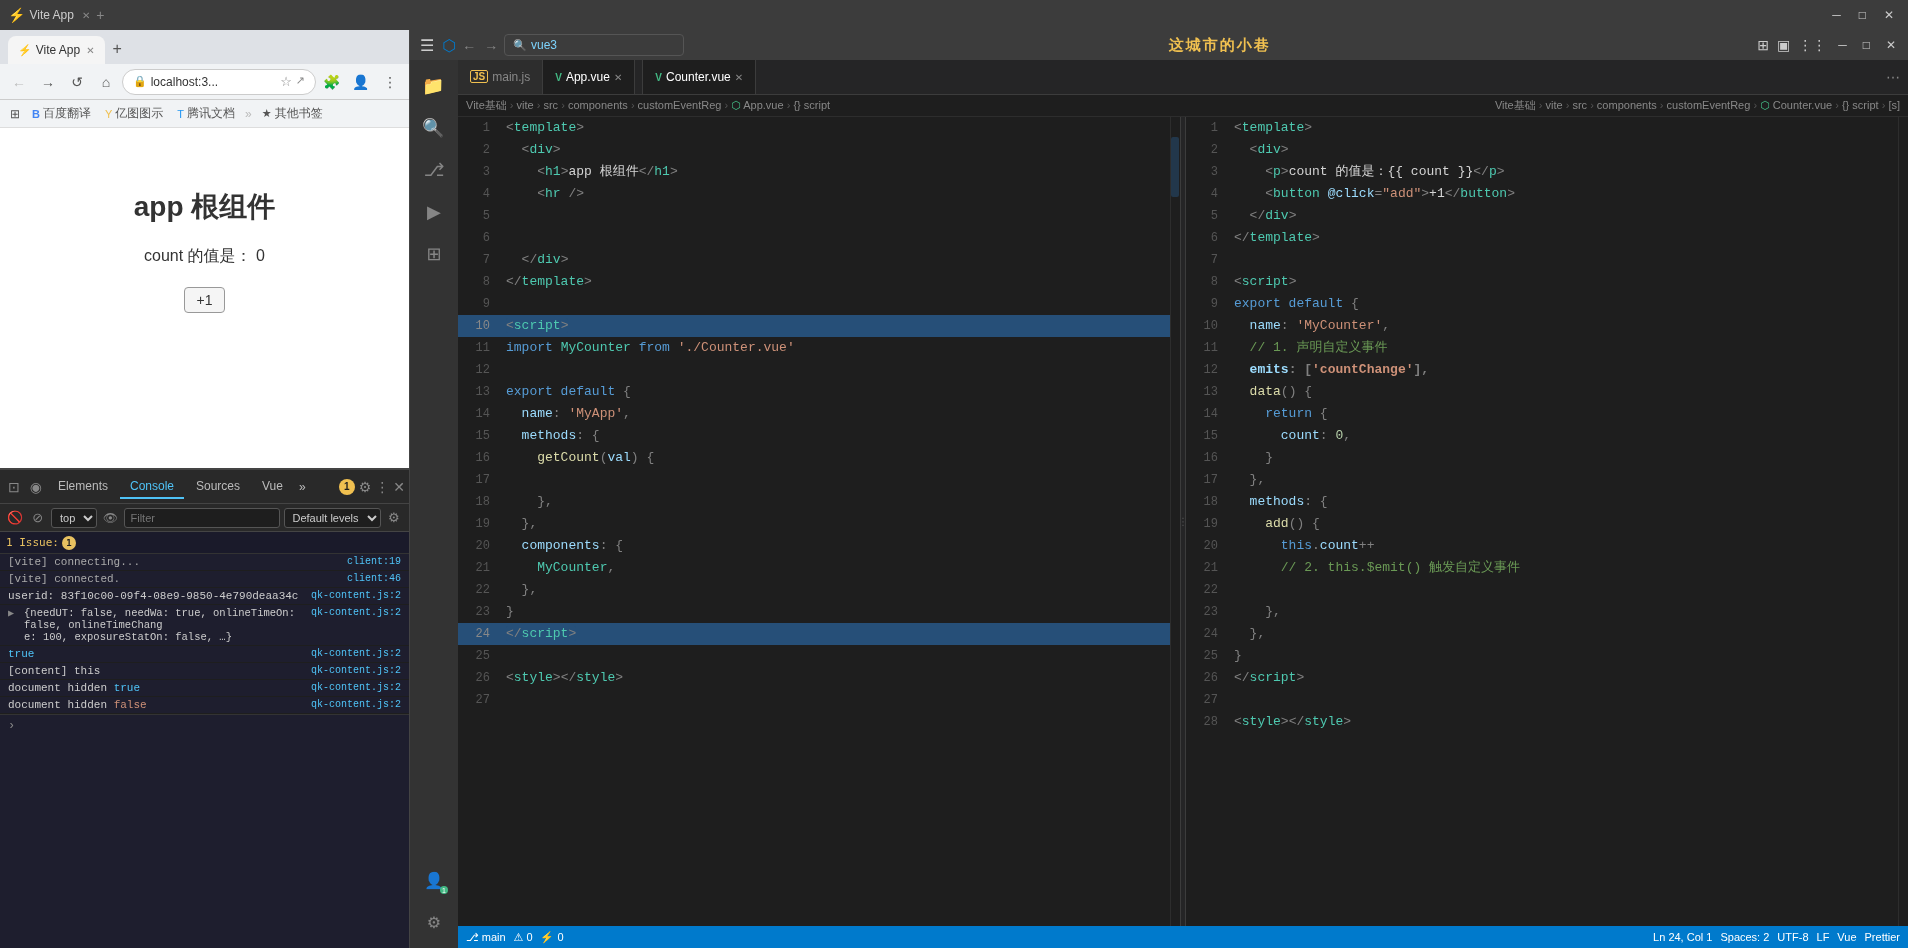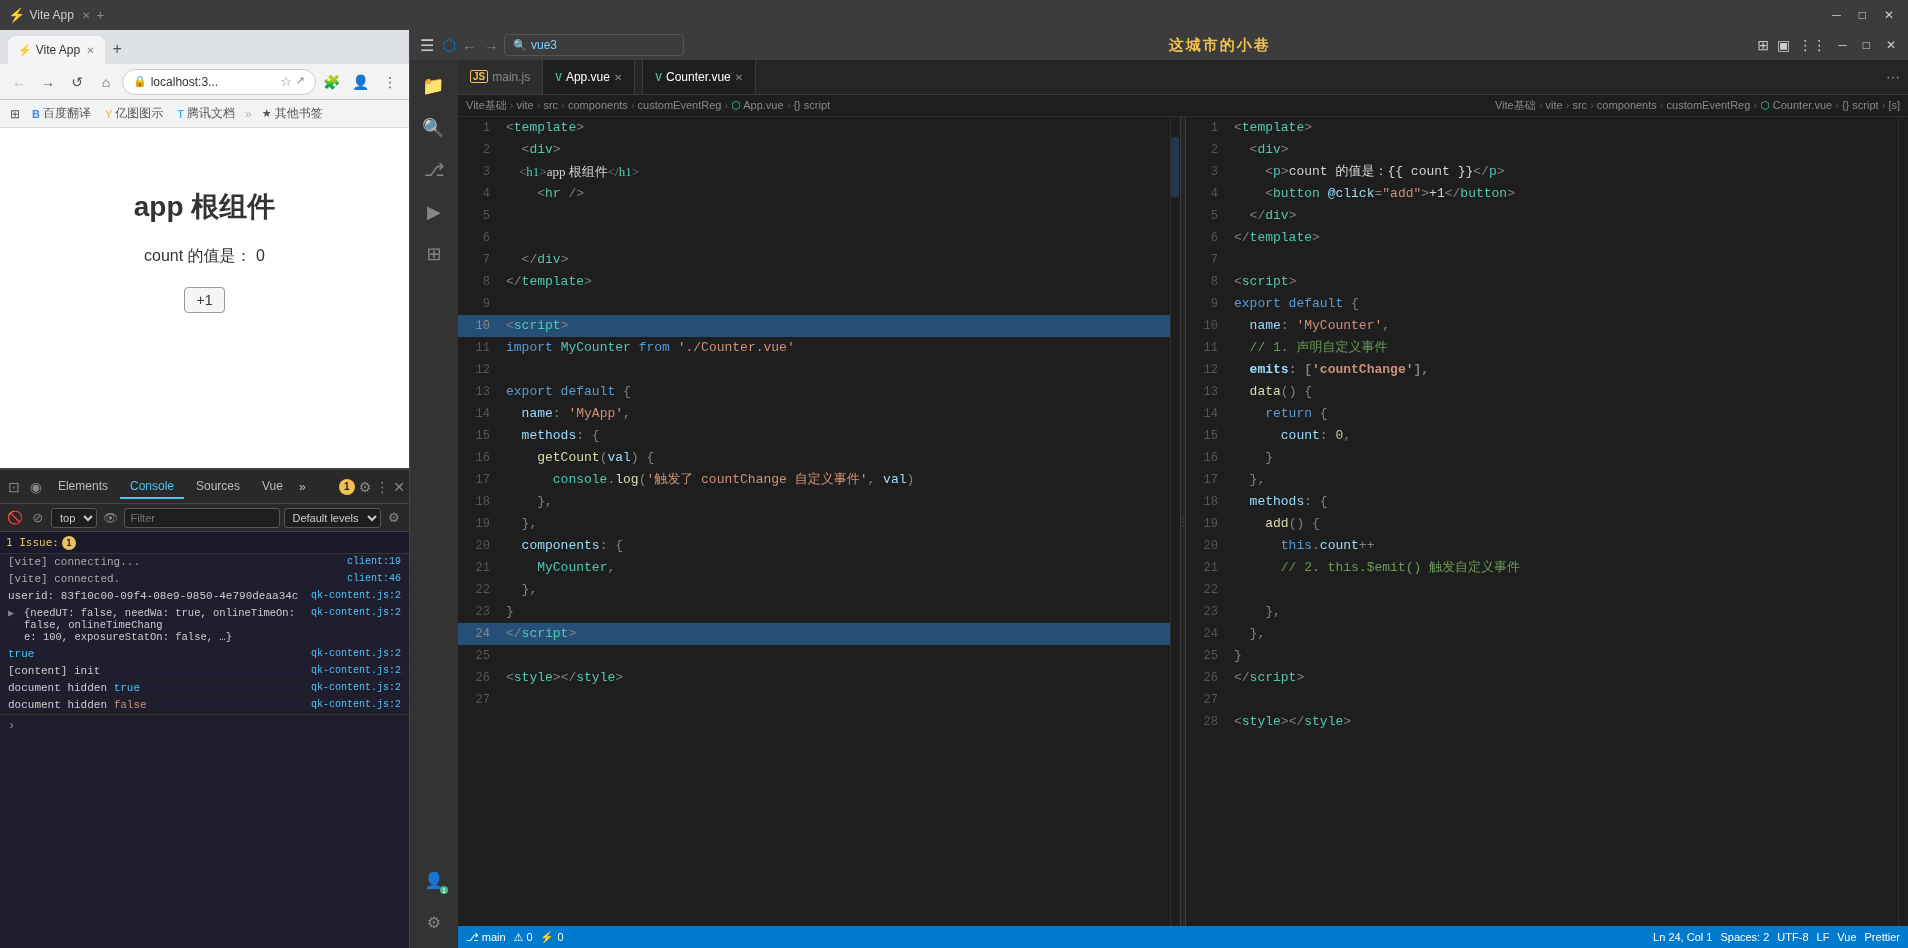--- a/index.html
+++ b/index.html
@@ -161,21 +161,21 @@
           <div style="display:flex;justify-content:space-between;padding:2px 8px;border-bottom:1px solid #1e1e1e;gap:8px;align-items:flex-start;">
             <span style="color:#888;font-size:10px;margin-right:2px;">▶</span>
             <span style="color:#ccc;flex:1;word-break:break-all;font-size:10.5px;">{needUT: false, needWa: true, onlineTimeOn: false, onlineTimeChang<br>e: 100, exposureStatOn: false, …}</span>
             <span style="color:#4fc3f7;font-size:10px;white-space:nowrap;">qk-content.js:2</span>
           </div>
           <div style="display:flex;justify-content:space-between;padding:2px 8px;border-bottom:1px solid #1e1e1e;gap:8px;">
             <span style="color:#4fc3f7;">true</span>
             <span style="color:#4fc3f7;font-size:10px;white-space:nowrap;">qk-content.js:2</span>
           </div>
           <div style="display:flex;justify-content:space-between;padding:2px 8px;border-bottom:1px solid #1e1e1e;gap:8px;">
-            <span style="color:#ccc;">[content] init</span>
+            <span style="color:#ccc;">[content] this</span>
             <span style="color:#4fc3f7;font-size:10px;white-space:nowrap;">qk-content.js:2</span>
           </div>
           <div style="display:flex;justify-content:space-between;padding:2px 8px;border-bottom:1px solid #1e1e1e;gap:8px;">
             <span style="color:#ccc;">document hidden <span style="color:#4fc3f7;">true</span></span>
             <span style="color:#4fc3f7;font-size:10px;white-space:nowrap;">qk-content.js:2</span>
           </div>
           <div style="display:flex;justify-content:space-between;padding:2px 8px;border-bottom:1px solid #1e1e1e;gap:8px;">
             <span style="color:#ccc;">document hidden <span style="color:#ce9178;">false</span></span>
             <span style="color:#4fc3f7;font-size:10px;white-space:nowrap;">qk-content.js:2</span>
           </div>
@@ -273,21 +273,21 @@
                 <div style="display:flex;">
                     <span style="width:40px;text-align:right;padding-right:8px;color:#555;font-size:12px;flex-shrink:0;line-height:22px;user-select:none;">1</span>
                     <span style="padding-left:8px;white-space:pre;"><span class="punct">&lt;</span><span class="html-tag">template</span><span class="punct">&gt;</span></span>
                   </div>
                 <div style="display:flex;">
                     <span style="width:40px;text-align:right;padding-right:8px;color:#555;font-size:12px;flex-shrink:0;line-height:22px;user-select:none;">2</span>
                     <span style="padding-left:8px;white-space:pre;">  <span class="punct">&lt;</span><span class="html-tag">div</span><span class="punct">&gt;</span></span>
                   </div>
                 <div style="display:flex;">
                     <span style="width:40px;text-align:right;padding-right:8px;color:#555;font-size:12px;flex-shrink:0;line-height:22px;user-select:none;">3</span>
-                    <span style="padding-left:8px;white-space:pre;font-family:Liberation Serif, serif;">    <span class="punct">&lt;</span><span class="html-tag">h1</span><span class="punct">&gt;</span><span class="light">app 根组件</span><span class="punct">&lt;/</span><span class="html-tag">h1</span><span class="punct">&gt;</span></span>
+                    <span style="padding-left:8px;white-space:pre;">    <span class="punct">&lt;</span><span class="html-tag">h1</span><span class="punct">&gt;</span><span class="light">app 根组件</span><span class="punct">&lt;/</span><span class="html-tag">h1</span><span class="punct">&gt;</span></span>
                   </div>
                 <div style="display:flex;">
                     <span style="width:40px;text-align:right;padding-right:8px;color:#555;font-size:12px;flex-shrink:0;line-height:22px;user-select:none;">4</span>
                     <span style="padding-left:8px;white-space:pre;">    <span class="punct">&lt;</span><span class="html-tag">hr</span> <span class="punct">/&gt;</span></span>
                   </div>
                 <div style="display:flex;">
                     <span style="width:40px;text-align:right;padding-right:8px;color:#555;font-size:12px;flex-shrink:0;line-height:22px;user-select:none;">5</span>
                   </div>
                 <div style="display:flex;">
                     <span style="width:40px;text-align:right;padding-right:8px;color:#555;font-size:12px;flex-shrink:0;line-height:22px;user-select:none;">6</span>
@@ -327,21 +327,20 @@
                 <div style="display:flex;">
                     <span style="width:40px;text-align:right;padding-right:8px;color:#555;font-size:12px;flex-shrink:0;line-height:22px;user-select:none;">15</span>
                     <span style="padding-left:8px;white-space:pre;">  <span class="prop">methods</span><span class="punct">: {</span></span>
                   </div>
                 <div style="display:flex;">
                     <span style="width:40px;text-align:right;padding-right:8px;color:#555;font-size:12px;flex-shrink:0;line-height:22px;user-select:none;">16</span>
                     <span style="padding-left:8px;white-space:pre;">    <span class="fn">getCount</span><span class="punct">(</span><span class="var">val</span><span class="punct">) {</span></span>
                   </div>
                 <div style="display:flex;">
                     <span style="width:40px;text-align:right;padding-right:8px;color:#555;font-size:12px;flex-shrink:0;line-height:22px;user-select:none;">17</span>
-                    <span style="padding-left:8px;white-space:pre;">      <span class="teal">console</span><span class="punct">.</span><span class="fn">log</span><span class="punct">(</span><span class="str">'触发了 countChange 自定义事件'</span><span class="punct">,</span> <span class="var">val</span><span class="punct">)</span></span>
                   </div>
                 <div style="display:flex;">
                     <span style="width:40px;text-align:right;padding-right:8px;color:#555;font-size:12px;flex-shrink:0;line-height:22px;user-select:none;">18</span>
                     <span style="padding-left:8px;white-space:pre;">    <span class="punct">},</span></span>
                   </div>
                 <div style="display:flex;">
                     <span style="width:40px;text-align:right;padding-right:8px;color:#555;font-size:12px;flex-shrink:0;line-height:22px;user-select:none;">19</span>
                     <span style="padding-left:8px;white-space:pre;">  <span class="punct">},</span></span>
                   </div>
                 <div style="display:flex;">

